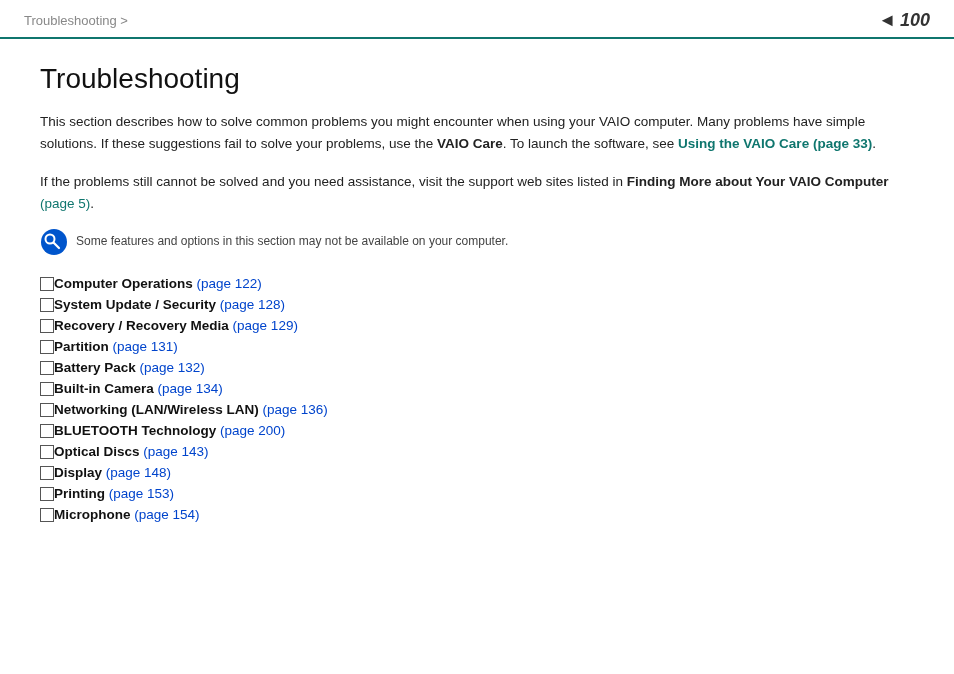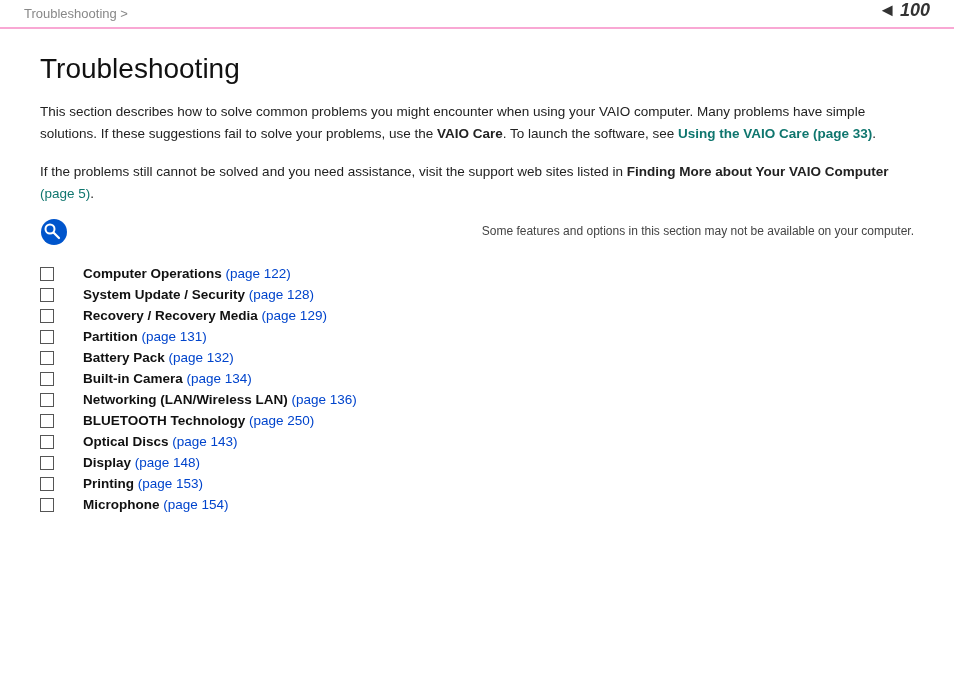--- a/index.html
+++ b/index.html
@@ -15,23 +15,23 @@
       color: #222222;
       width: 954px;
       min-height: 674px;
       overflow-x: hidden;
     }
 
     
     .header {
       display: flex;
       justify-content: space-between;
-      align-items: flex-end;
-      padding: 0 24px 0 24px;
-      border-bottom: 2px solid #f9a8d4;
+      align-items: center;
+      padding: 10px 24px 0 24px;
+      border-bottom: 2px solid #0f766e;
       padding-bottom: 6px;
     }
 
     .breadcrumb {
       font-size: 13px;
       color: #888888;
     }
 
     .page-number-area {
       display: flex;
@@ -79,21 +79,20 @@
 
     .intro-text strong {
       font-weight: bold;
     }
 
     .notice-box {
       display: flex;
       align-items: flex-start;
       gap: 8px;
       margin: 14px 0 20px 0;
-      justify-content: space-between;
     }
 
     .notice-icon {
       width: 28px;
       height: 28px;
       flex-shrink: 0;
       margin-top: 0;
     }
 
     .notice-text {
@@ -105,21 +104,21 @@
 
     
     .toc-list {
       list-style: none;
       margin-top: 10px;
     }
 
     .toc-list li {
       display: flex;
       align-items: center;
-      gap: 29px;
+      gap: 0;
       margin-bottom: 6px;
       font-size: 13.5px;
     }
 
     .toc-checkbox {
       width: 14px;
       height: 14px;
       border: 1.5px solid #555555;
       flex-shrink: 0;
       display: inline-block;
@@ -195,21 +194,21 @@
       <li>
         <span class="toc-checkbox"></span>
         <span class="toc-label">Built-in Camera <a class="toc-link" href="#">(page 134)</a></span>
       </li>
       <li>
         <span class="toc-checkbox"></span>
         <span class="toc-label">Networking (LAN/Wireless LAN) <a class="toc-link" href="#">(page 136)</a></span>
       </li>
       <li>
         <span class="toc-checkbox"></span>
-        <span class="toc-label">BLUETOOTH Technology <a class="toc-link" href="#">(page 250)</a></span>
+        <span class="toc-label">BLUETOOTH Technology <a class="toc-link" href="#">(page 200)</a></span>
       </li>
       <li>
         <span class="toc-checkbox"></span>
         <span class="toc-label">Optical Discs <a class="toc-link" href="#">(page 143)</a></span>
       </li>
       <li>
         <span class="toc-checkbox"></span>
         <span class="toc-label">Display <a class="toc-link" href="#">(page 148)</a></span>
       </li>
       <li>

